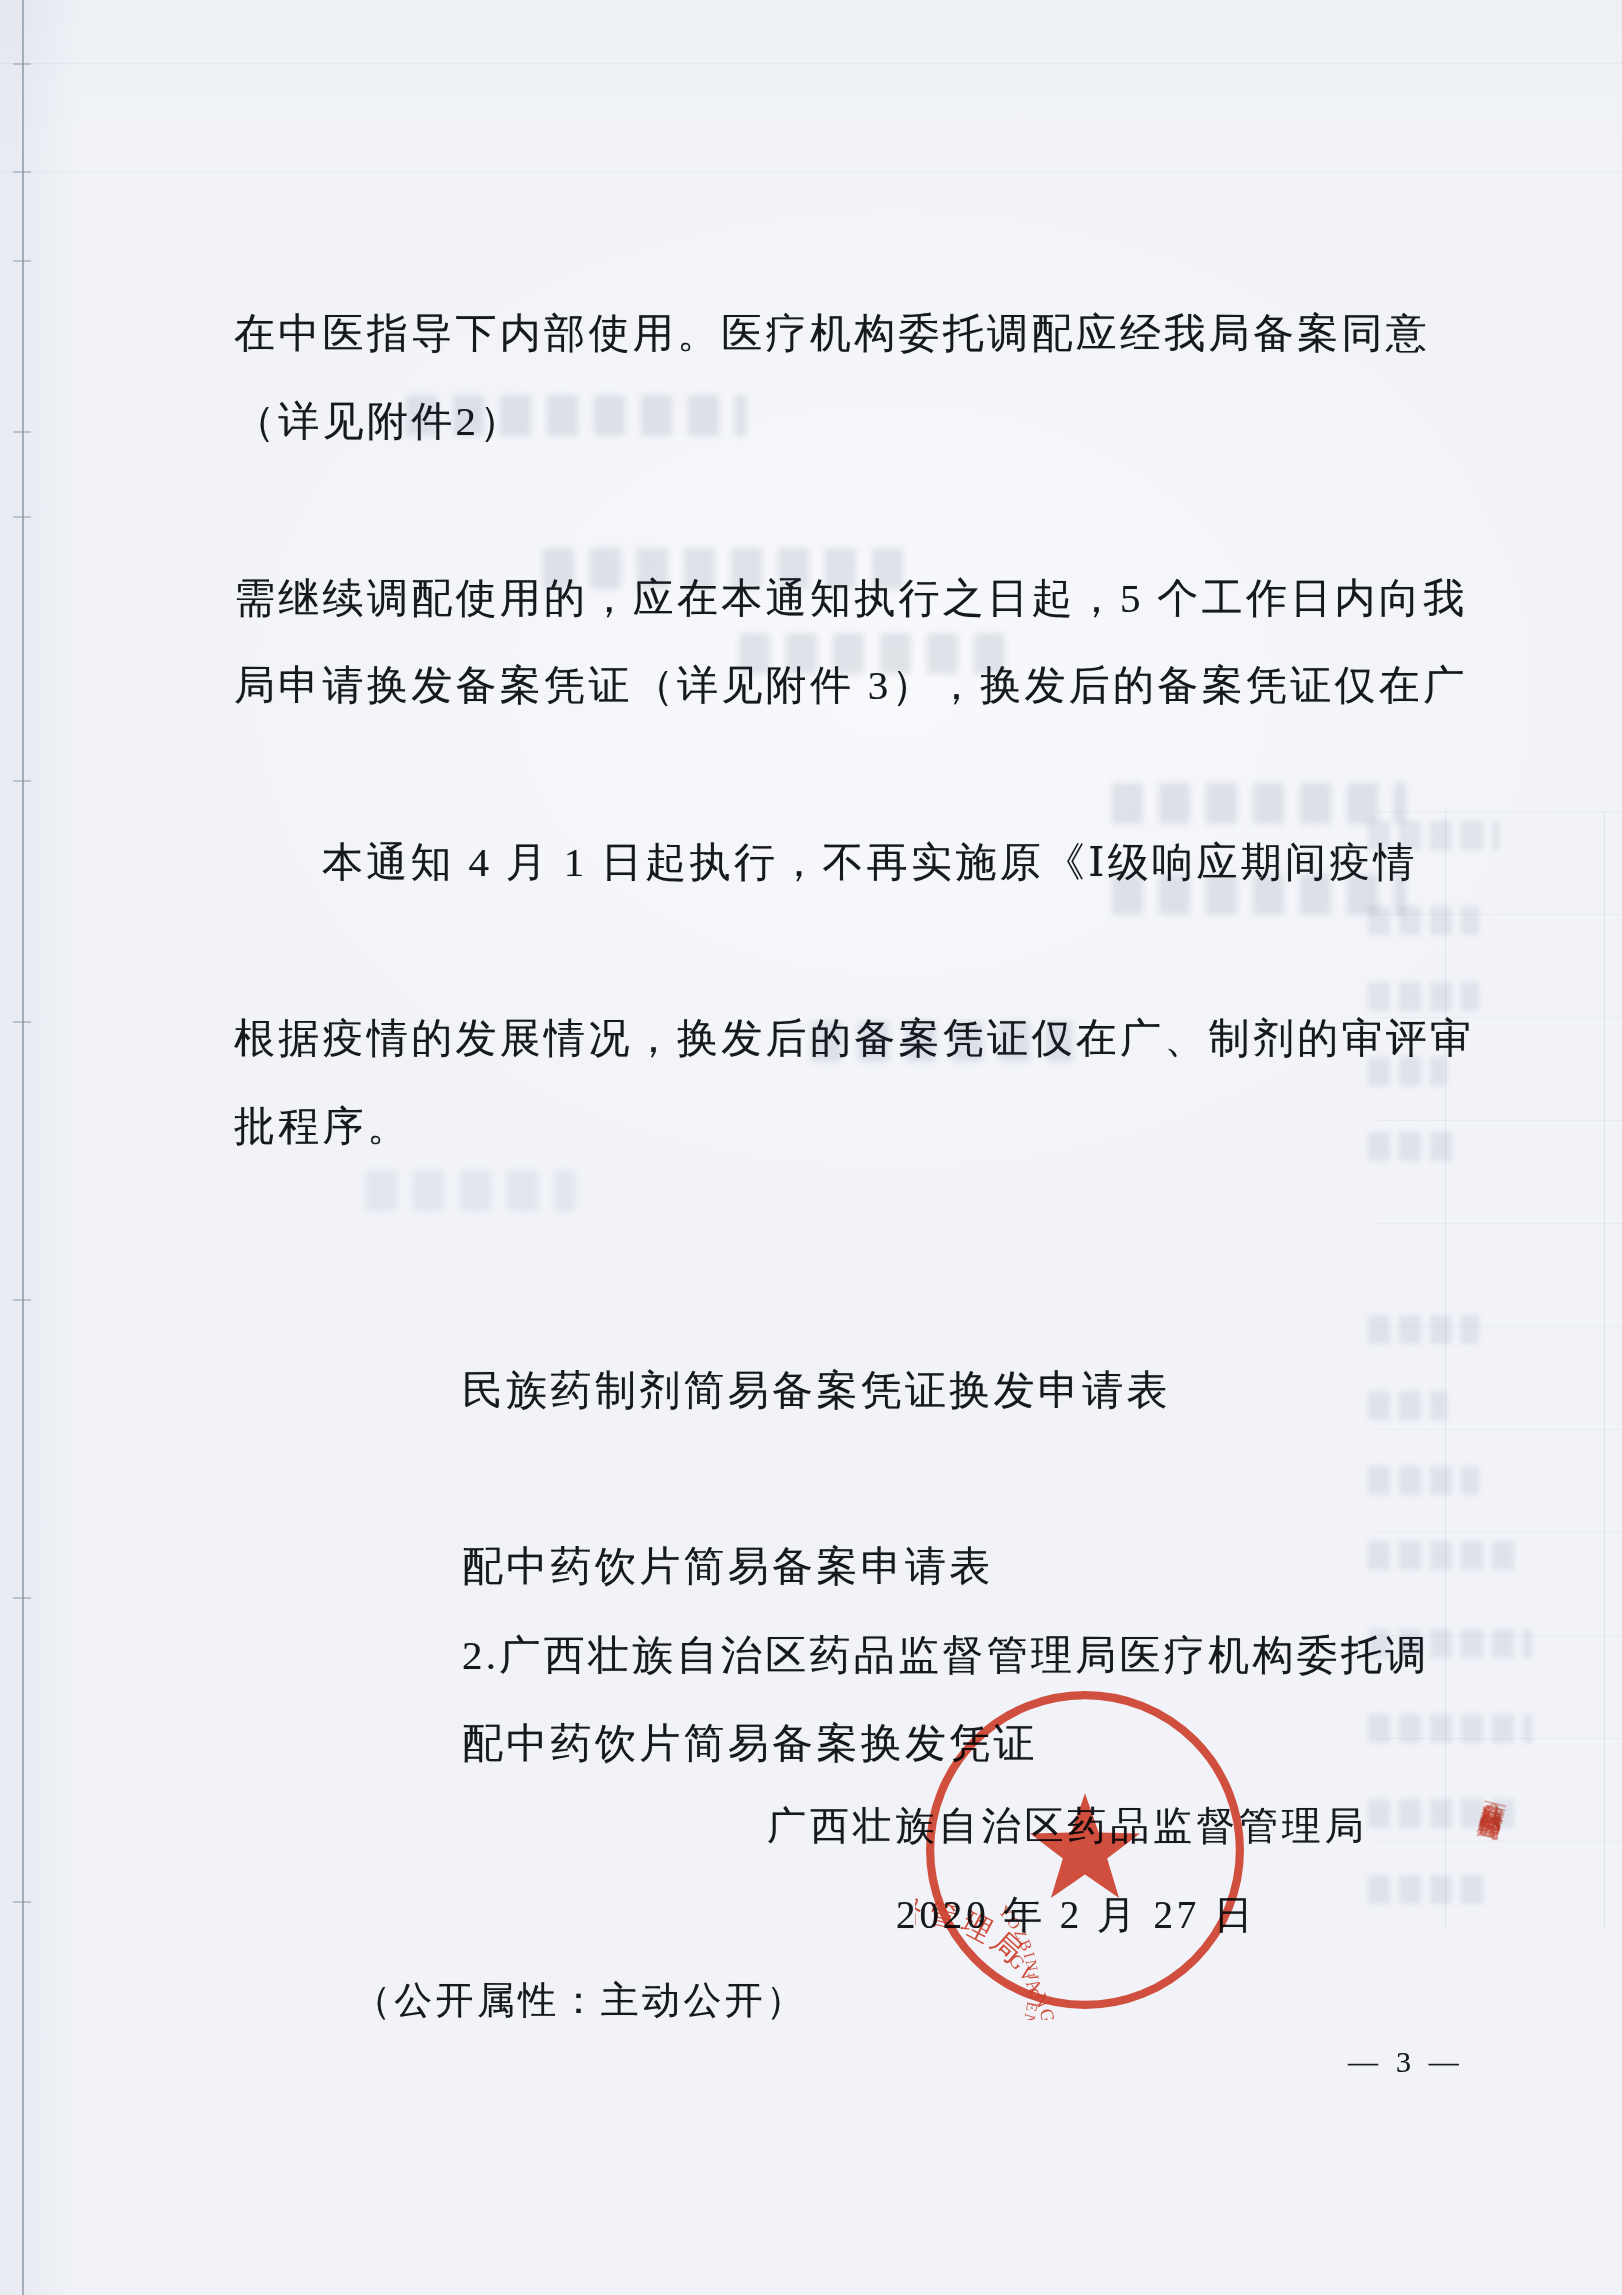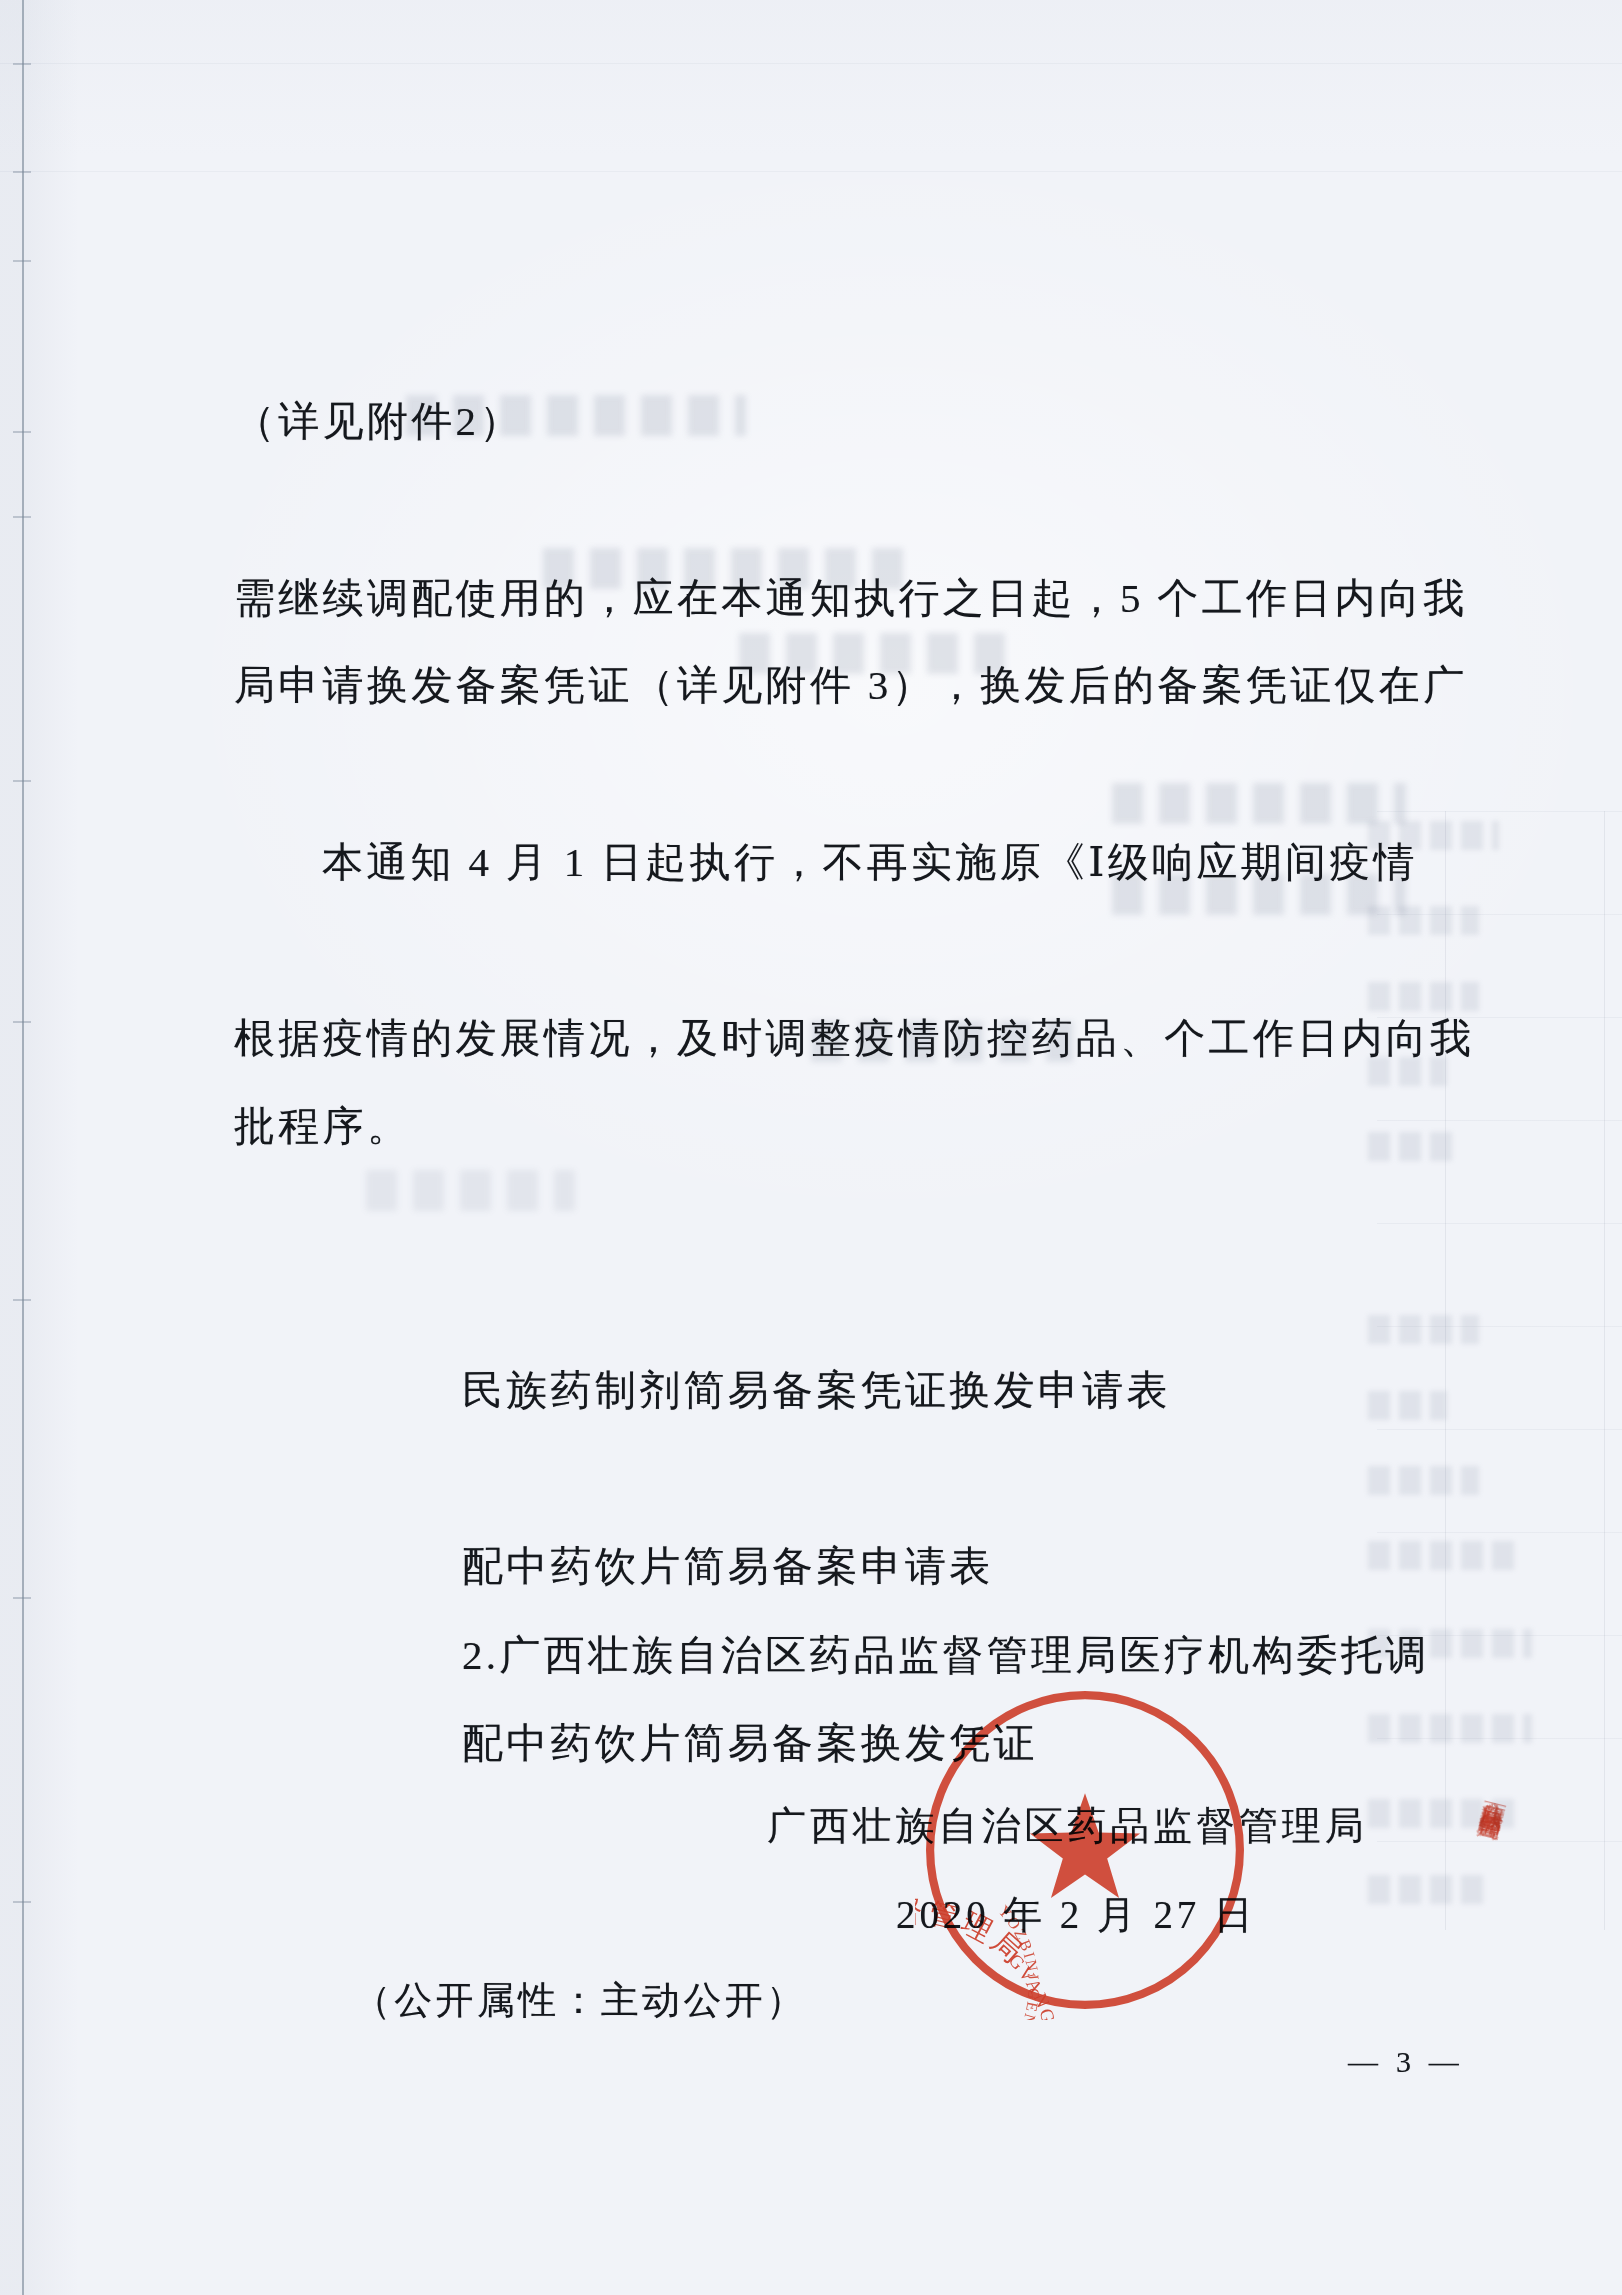--- a/index.html
+++ b/index.html
@@ -104,25 +104,26 @@
   <div class="ghostlabel" style="left:1368px;top:1132px;width:85px"></div>
   <div class="ghostlabel" style="left:1368px;top:1315px;width:111px"></div>
   <div class="ghostlabel" style="left:1368px;top:1391px;width:79px"></div>
   <div class="ghostlabel" style="left:1368px;top:1466px;width:111px"></div>
   <div class="ghostlabel" style="left:1368px;top:1541px;width:151px"></div>
   <div class="ghostlabel" style="left:1368px;top:1629px;width:164px"></div>
   <div class="ghostlabel" style="left:1368px;top:1714px;width:164px"></div>
   <div class="ghostlabel" style="left:1368px;top:1799px;width:151px"></div>
   <div class="ghostlabel" style="left:1368px;top:1875px;width:118px"></div>
 
+  <div class="txtline" style="left:234px;top:313px">在中医指导下内部使用。医疗机构委托调配应经我局备案同意</div>
   <div class="txtline" style="left:234px;top:401px">（详见附件2）</div>
   <div class="txtline" style="left:234px;top:578px">需继续调配使用的，应在本通知执行之日起，5 个工作日内向我</div>
   <div class="txtline" style="left:234px;top:665px">局申请换发备案凭证（详见附件 3），换发后的备案凭证仅在广</div>
   <div class="txtline" style="left:322px;top:842px">本通知 4 月 1 日起执行，不再实施原《Ⅰ级响应期间疫情</div>
-  <div class="txtline" style="left:234px;top:1018px">根据疫情的发展情况，及时调整疫情防控药品、个工作日内向我</div>
+  <div class="txtline" style="left:234px;top:1018px">根据疫情的发展情况，换发后的备案凭证仅在广、制剂的审评审</div>
   <div class="txtline" style="left:234px;top:1106px">批程序。</div>
 
   <div class="txtline" style="left:462px;top:1370px">民族药制剂简易备案凭证换发申请表</div>
   <div class="txtline" style="left:462px;top:1546px">配中药饮片简易备案申请表</div>
   <div class="txtline" style="left:462px;top:1635px">2.广西壮族自治区药品监督管理局医疗机构委托调</div>
   <div class="txtline" style="left:462px;top:1723px">配中药饮片简易备案换发凭证</div>
 
   <div class="txtline sig" style="left:767px;top:1806px;font-size:39px">广西壮族自治区药品监督管理局</div>
   <div class="txtline sig" style="left:896px;top:1895px;font-size:39px">2020 年 2 月 27 日</div>
 

